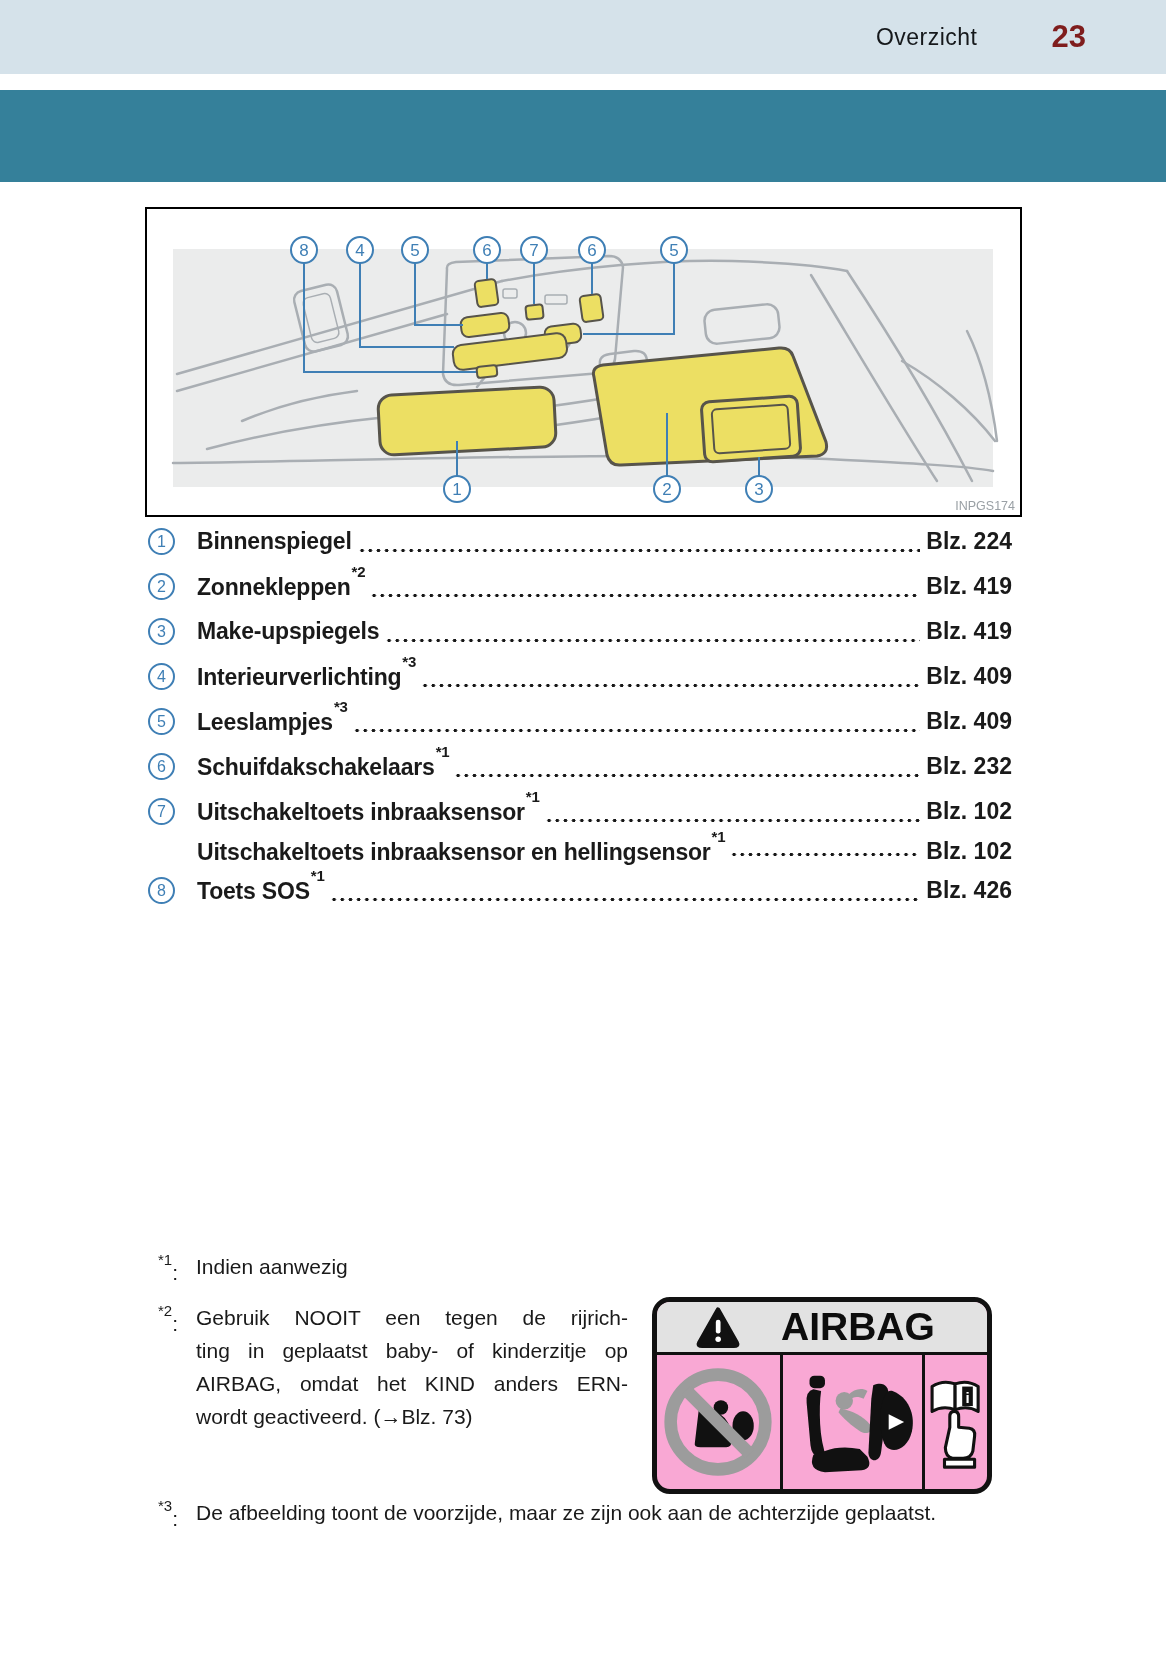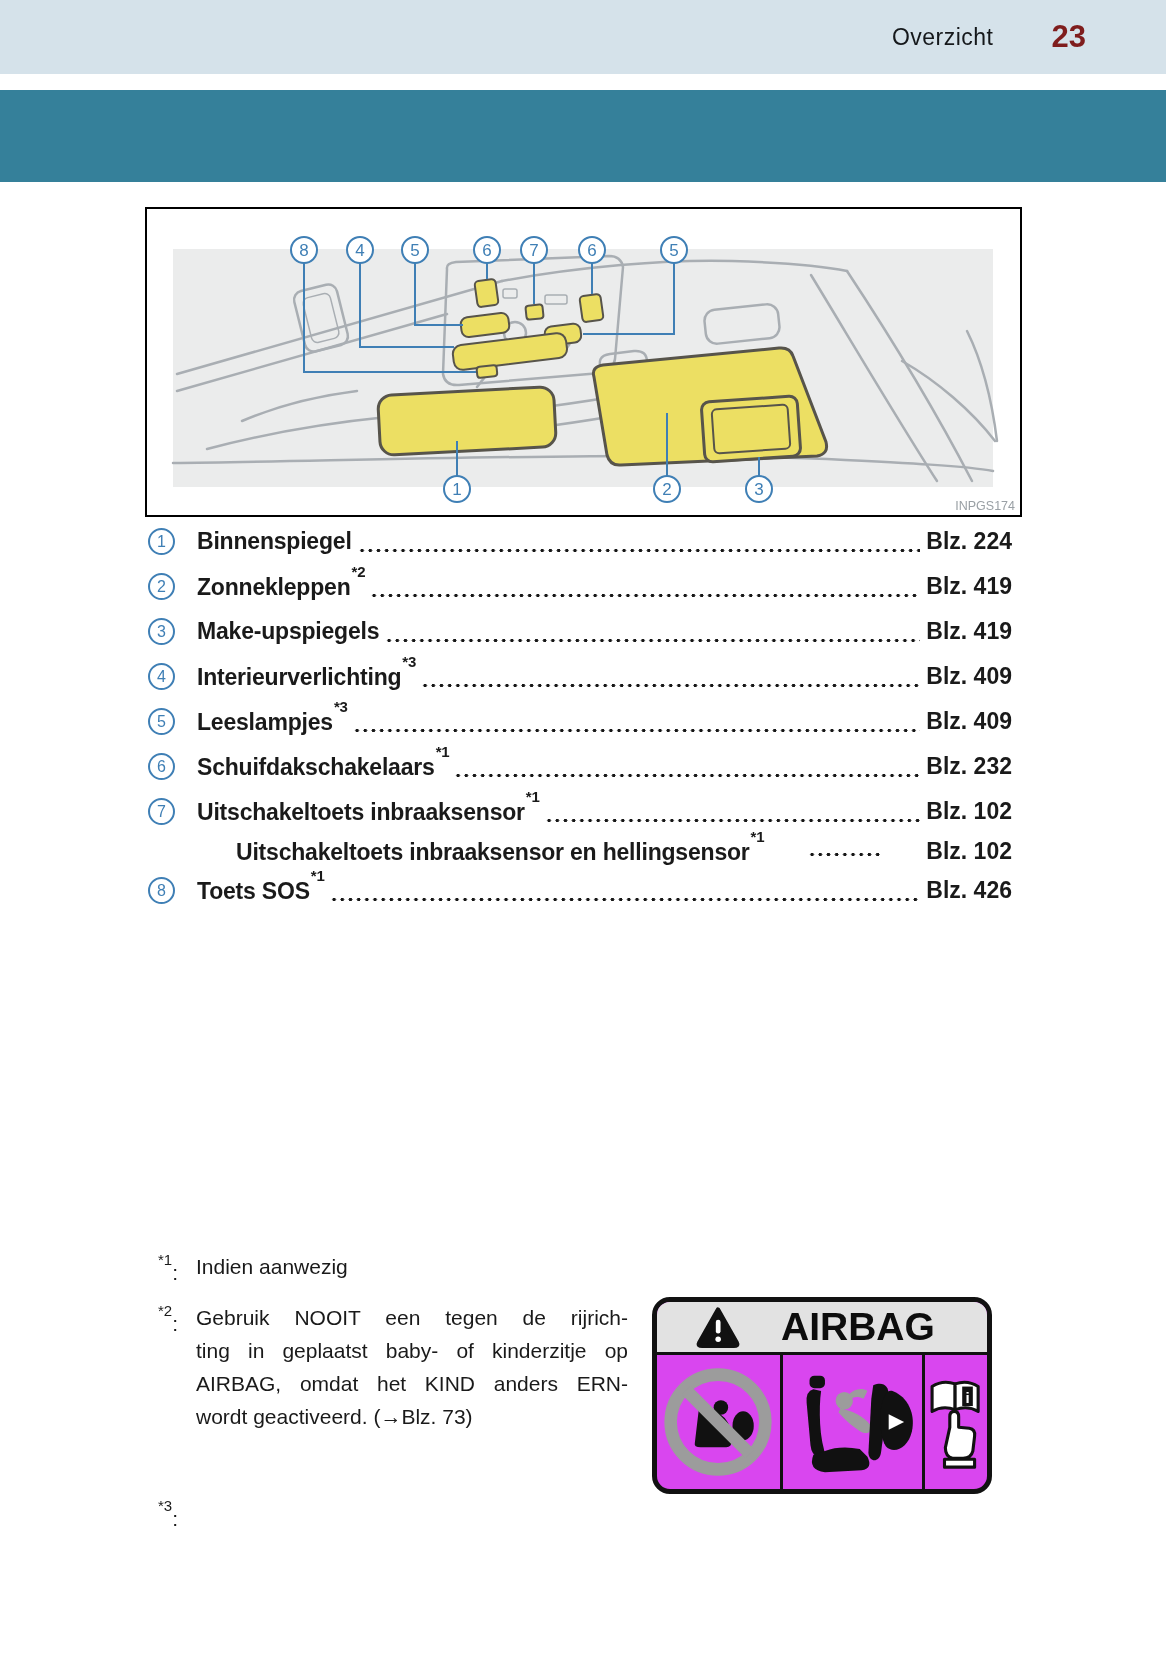--- a/index.html
+++ b/index.html
@@ -4,36 +4,36 @@
 <style>
   html,body{margin:0;padding:0;}
   body{
     width:1166px;height:1654px;position:relative;background:#ffffff;
     font-family:"Liberation Sans",sans-serif;color:#1a1a1a;overflow:hidden;
   }
   
   .band-light{position:absolute;left:0;top:0;width:1166px;height:74px;background:#d5e2ea;}
   .band-light .hdr{
     position:absolute;top:0;left:0;right:0;height:74px;
-    display:flex;align-items:center;justify-content:flex-end;gap:58px;padding-right:80px;padding-left:28px;
+    display:flex;align-items:center;justify-content:flex-end;gap:74px;padding-right:80px;padding-left:28px;
   }
   .hdr-section{font-size:23px;color:#15181b;letter-spacing:.5px;}
   .hdr-page{font-size:31px;font-weight:700;color:#7f1d1d;}
   .band-teal{position:absolute;left:0;top:90px;width:1166px;height:92px;background:#35809a;}
   
   .diagram-frame{
     position:absolute;left:145px;top:207px;width:877px;height:310px;
     border:2px solid #000;box-sizing:border-box;background:#fff;
   }
   .diagram-frame svg{display:block;}
   svg text{font-family:"Liberation Sans",sans-serif;}
   
   .legend{position:absolute;left:148px;top:519px;width:864px;}
   .lrow{display:flex;align-items:center;height:45px;}
-  .lrow.sub{height:34px;gap:39px;}
+  .lrow.sub{height:34px;}
   .lnum{
     flex:0 0 auto;width:27px;height:27px;border:2px solid #3f7fb5;border-radius:50%;
     color:#3f7fb5;font-size:16px;line-height:24px;text-align:center;box-sizing:border-box;
     margin-right:22px;font-weight:400;
   }
   .lnum.spacer{border:none;}
   .llabel{font-size:23px;font-weight:700;white-space:nowrap;letter-spacing:-0.2px;text-align:center;}
   .lsup{font-size:15px;font-weight:700;position:relative;top:-9px;left:1px;}
   .leader{
     flex:1 1 auto;margin:0 6px;height:5px;align-self:flex-end;margin-bottom:11px;
@@ -47,21 +47,21 @@
   .fn-marker{flex:0 0 38px;white-space:nowrap;}
   .fn-marker sup{font-size:15px;position:relative;top:-7px;}
   .fn1{margin-bottom:12px;}
   .fn2-lines{flex:1 1 auto;width:398px;}
   .fn2-line{text-align:justify;text-align-last:justify;}
   .fn2-line.last{text-align-last:left;}
   .fn3{position:absolute;left:158px;top:1496px;width:960px;}
   
   .airbag-label{
     position:absolute;left:652px;top:1297px;width:340px;height:197px;box-sizing:border-box;
-    border:5px solid #111;border-radius:18px;background:#d946ef;overflow:hidden;
+    border:5px solid #111;border-radius:18px;background:#f9a8d4;overflow:hidden;
     display:flex;flex-direction:column;
   }
   .airbag-head{
     height:50px;flex:0 0 auto;background:#e2e2e2;border-bottom:3px solid #111;
     display:flex;align-items:center;
   }
   .airbag-tri{margin-left:38px;flex:0 0 auto;display:flex;}
   .airbag-title{font-size:39px;font-weight:700;color:#0d0d0d;margin-left:40px;letter-spacing:0px;}
   .airbag-body{flex:1 1 auto;display:flex;}
   .ab-col{display:flex;align-items:center;justify-content:center;box-sizing:border-box;}
@@ -234,20 +234,21 @@
     <span class="fn2-lines">
         <div class="fn2-line">Gebruik NOOIT een tegen de rijrich-</div>
         <div class="fn2-line">ting in geplaatst baby- of kinderzitje op</div>
         <div class="fn2-line">AIRBAG, omdat het KIND anders ERN-</div>
         <div class="fn2-line last">wordt geactiveerd. (→Blz. 73)</div>
       </span>
   </div>
 </div>
 <div class="fn-row fn3">
   <span class="fn-marker"><sup>*3</sup>:</span>
+  <span>De afbeelding toont de voorzijde, maar ze zijn ook aan de achterzijde geplaatst.</span>
 </div>
 
 <div class="airbag-label">
   <div class="airbag-head">
     <span class="airbag-tri">
       <svg width="46" height="42" viewBox="0 0 60 58">
         <path d="M30,5 L56,51 Q58,55 52,55 L8,55 Q2,55 4,51 Z" fill="#111" stroke="#111" stroke-width="6" stroke-linejoin="round"></path>
         <rect x="27" y="19" width="6.5" height="19" rx="3.2" fill="#fff"></rect>
         <circle cx="30.2" cy="46" r="3.8" fill="#fff"></circle>
       </svg>

